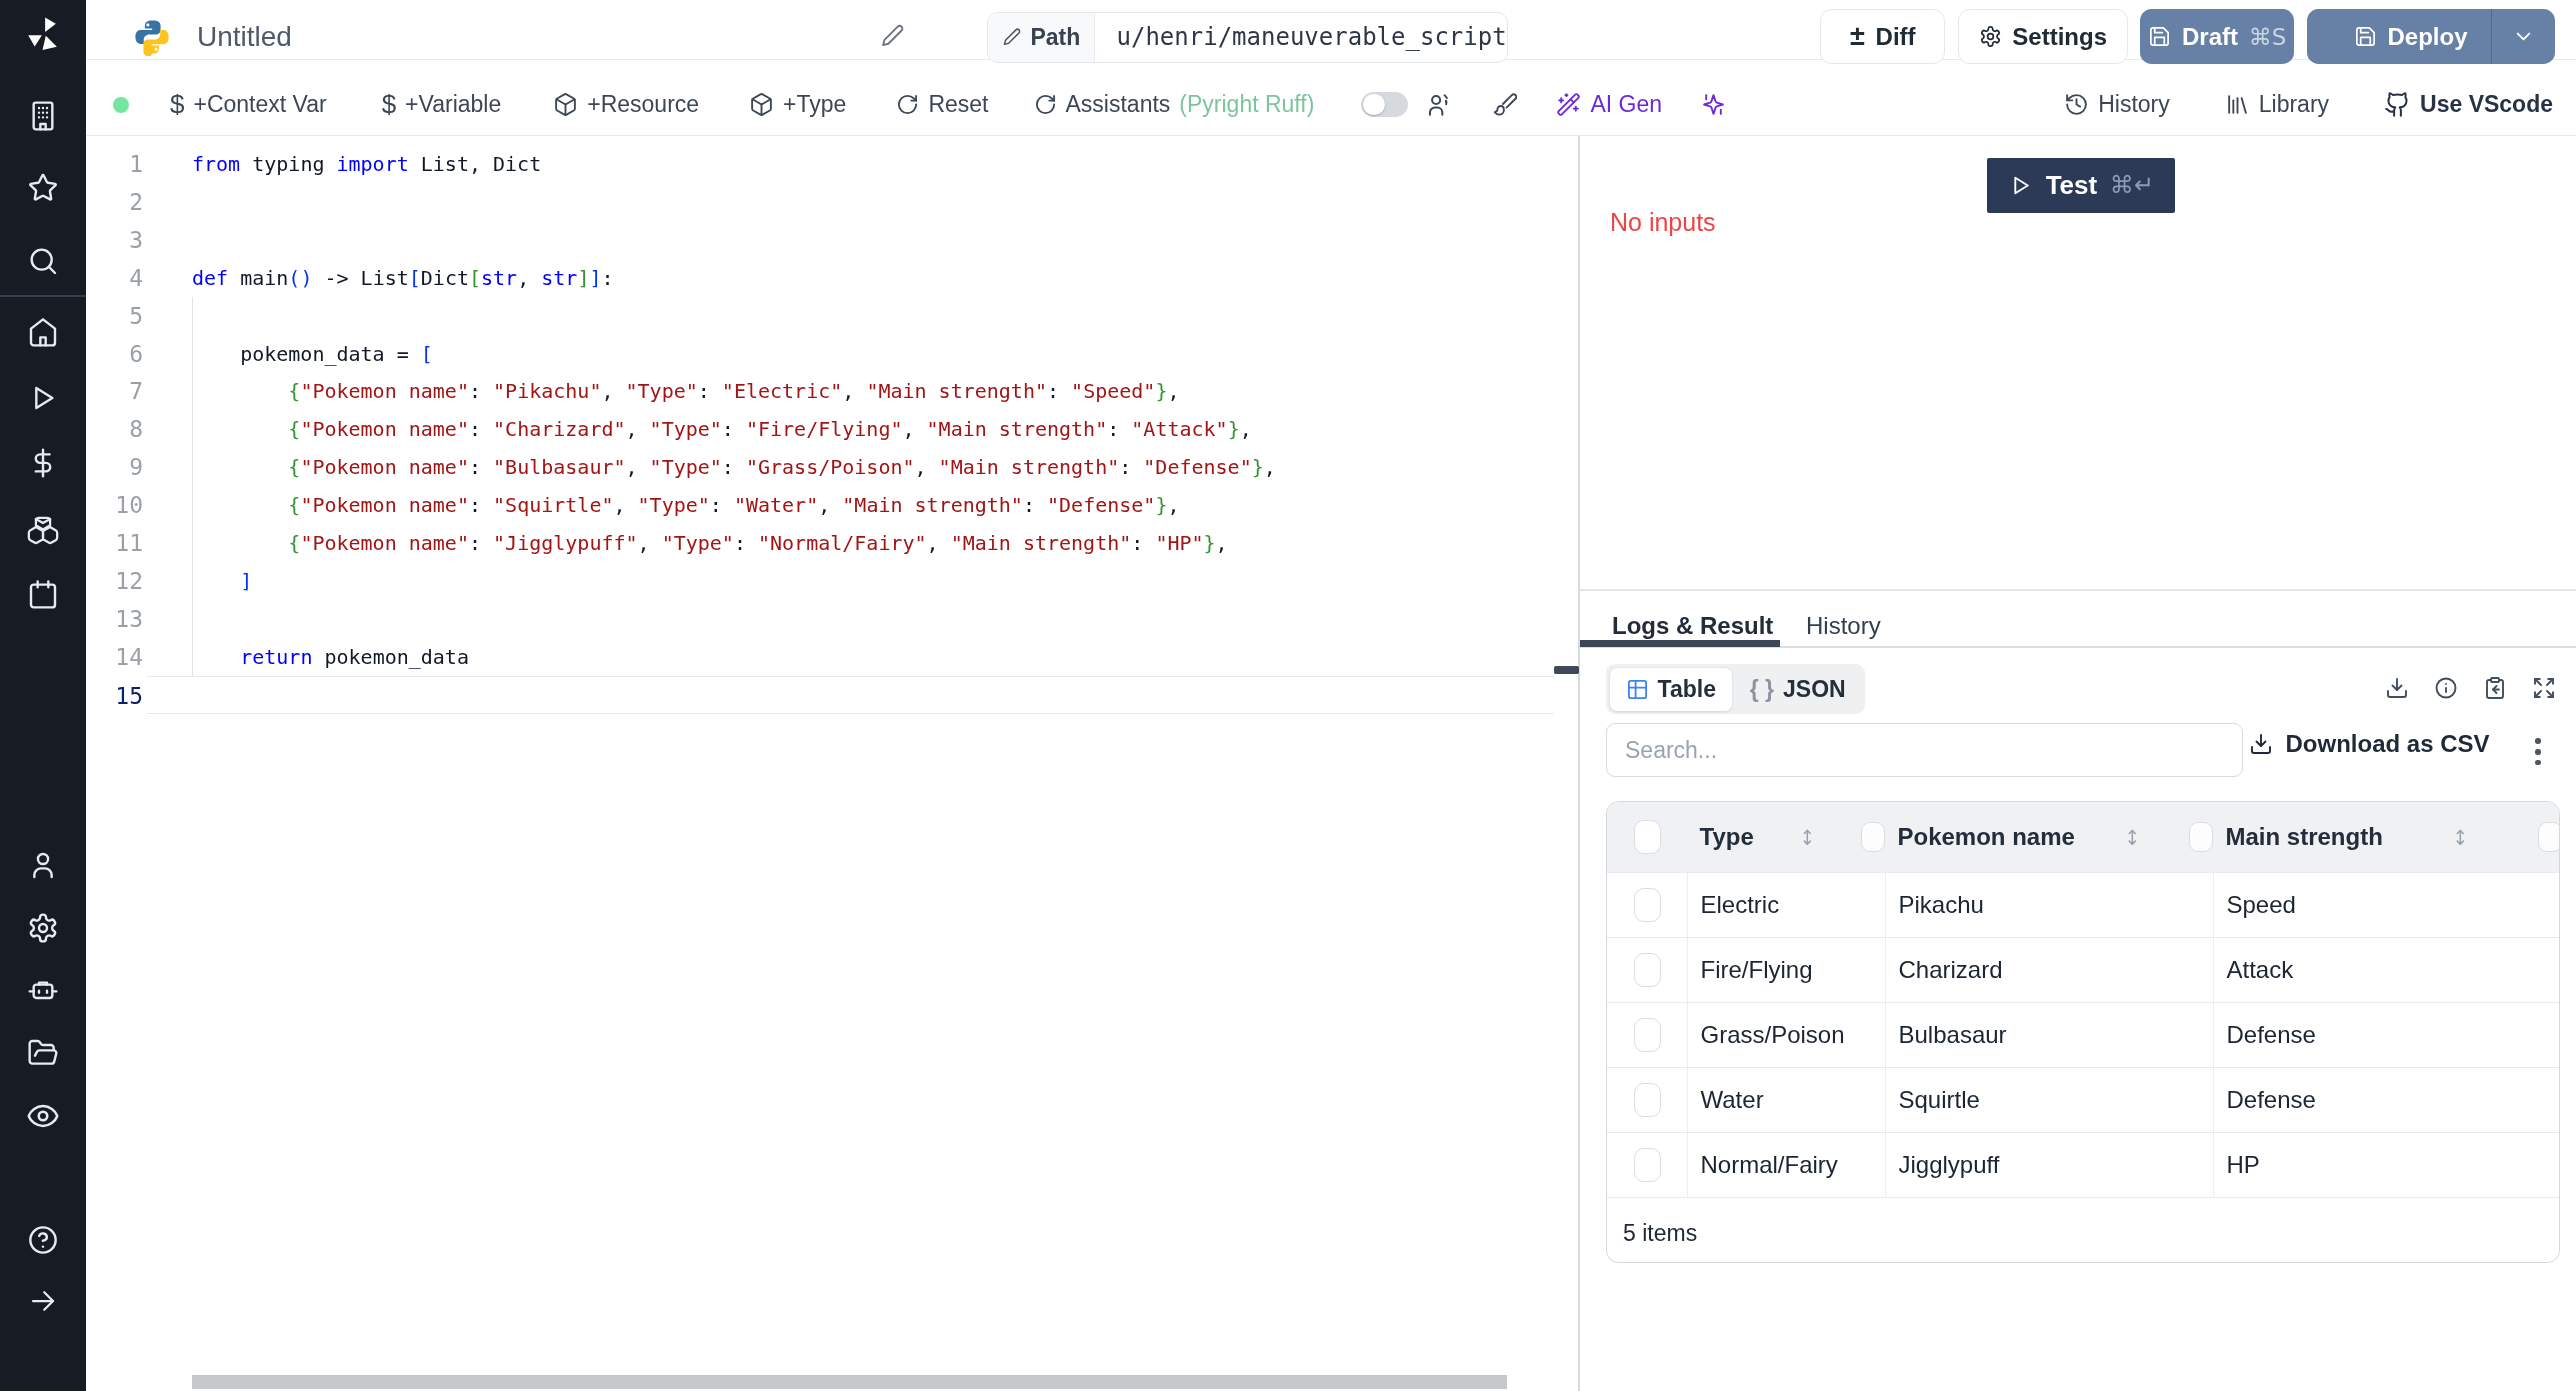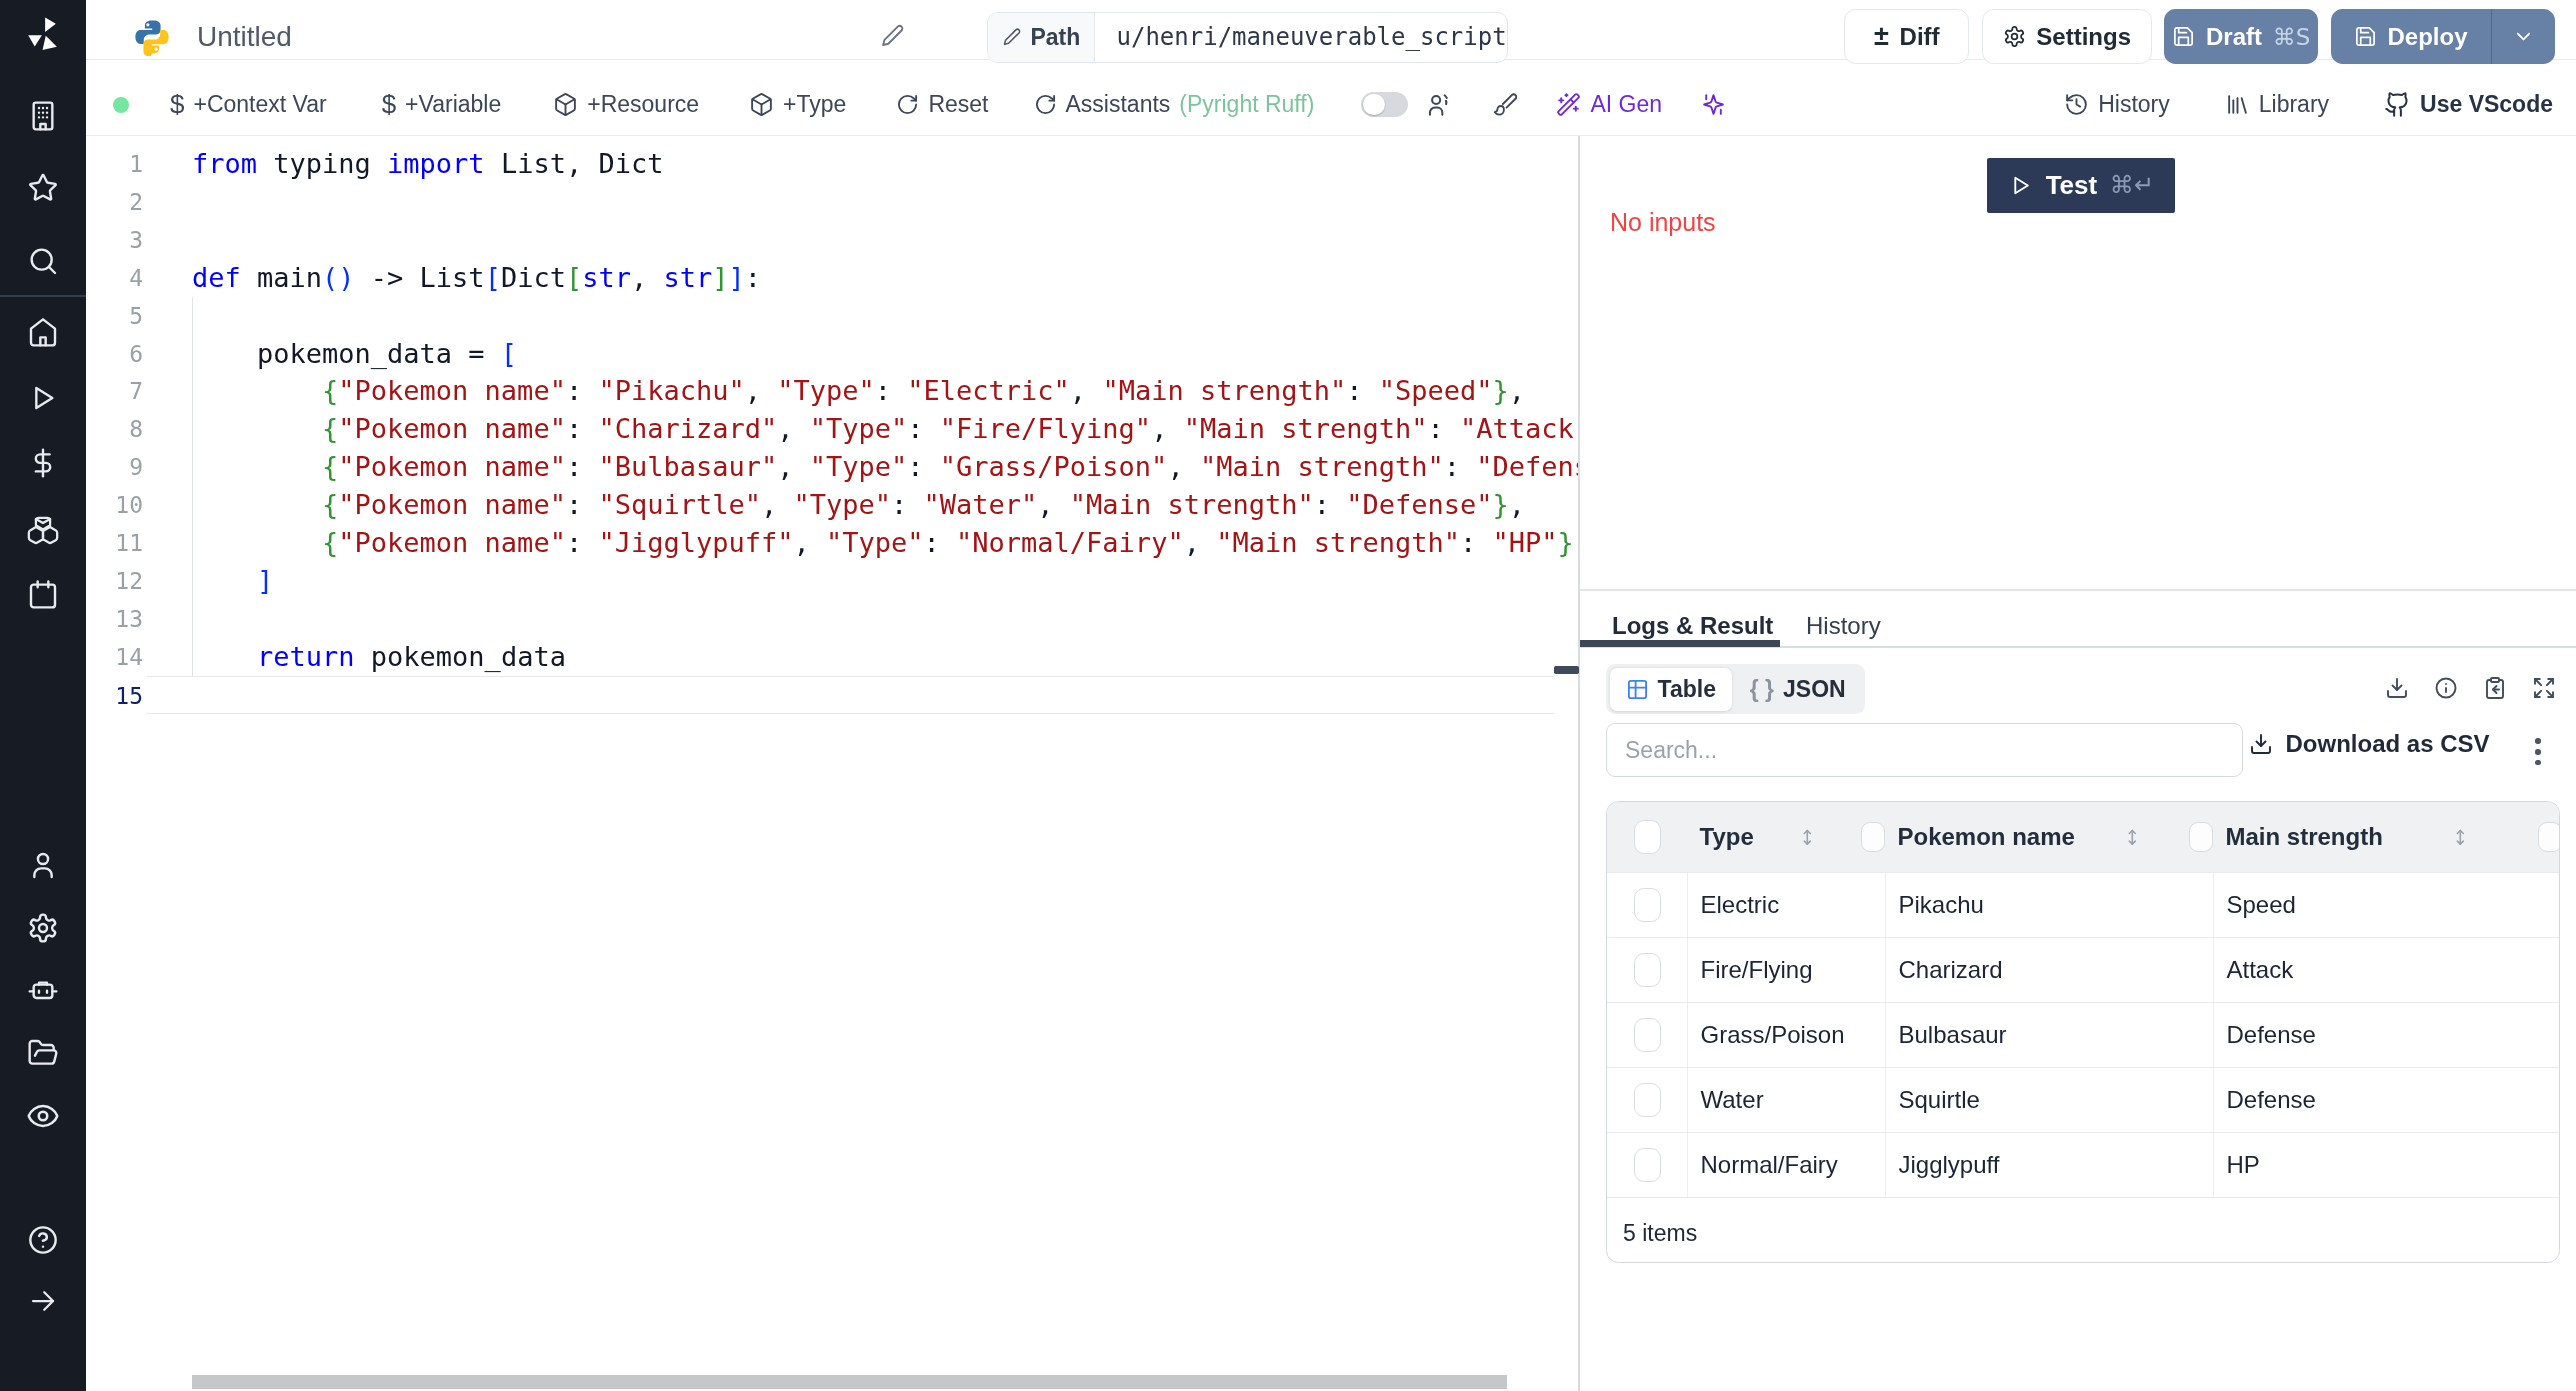--- a/index.html
+++ b/index.html
@@ -29,21 +29,21 @@
     justify-content:center; gap:9px; font-size:23px; font-weight:600; color:#374151; }
   .pathpill .pval { flex:1; display:flex; align-items:center; padding-left:21.5px;
     font-family:"DejaVu Sans Mono", monospace; font-size:24px; color:#2d3748; }
   .tb-btns { position:absolute; right:21.5px; top:9px; display:flex; gap:12.5px; }
   .btn { height:55px; border-radius:11.6px; display:flex; align-items:center; justify-content:center; gap:10.7px;
     font-size:24px; font-weight:600; cursor:pointer; border:none; }
   .btn.outline { background:#fff; border:1.8px solid #e4e7ec; color:#212b36; }
   .btn.fill { background:#6780a6; color:#fff; }
   .btn .shortcut { color:#c9d4e4; font-weight:500; font-size:23px; }
   .deploy-split { display:flex; align-items:stretch; background:#6780a6; border-radius:11.6px; overflow:hidden; }
-  .deploy-main { display:flex; align-items:center; gap:10.7px; padding:0 23px; font-size:24px; font-weight:600; color:#fff; cursor:pointer; }
+  .deploy-main { display:flex; align-items:center; gap:10.7px; padding:0 23px; font-size:24px; font-weight:600; color:#fff; cursor:pointer;margin-left:24px; }
   .deploy-caret { width:64px; display:flex; align-items:center; justify-content:center; border-left:1.8px solid #54688e;
     color:#fff; cursor:pointer; }
 
   
   .toolbar { position:absolute; left:86px; top:74px; width:2490px; height:62px; background:#fff;
     border-bottom:1.8px solid #e8eaee; display:flex; align-items:center; padding:0 23px 0 27px; }
   .dot { width:16px; height:16px; border-radius:50%; background:#74e69e; }
   .titem { display:flex; align-items:center; gap:9px; font-size:23px; font-weight:500; color:#3c4657;
     background:none; border:none; cursor:pointer; white-space:nowrap; }
   .dollar { font-size:26px; font-weight:500; color:#3c4657; }
@@ -53,21 +53,21 @@
   .toggle .knob { position:absolute; left:1.8px; top:1.8px; width:21.5px; height:21.5px; border-radius:50%; background:#fff;
     box-shadow:0 0.9px 1.8px rgba(0,0,0,.25); }
   .tright { margin-left:auto; display:flex; align-items:center; gap:55px; }
 
   
   .editor { position:absolute; left:86px; top:136px; width:1493px; height:1256px; background:#fff; overflow:hidden; }
   .cl { position:absolute; left:0; right:0; height:38px; }
   .cl .num { position:absolute; left:0; top:0; width:57px; height:38px; line-height:38px; text-align:right;
     font-family:"DejaVu Sans Mono", monospace; font-size:23px; color:#9aa0a8; }
   .cl .ct { position:absolute; left:106px; top:0; height:38px; line-height:38px; white-space:pre;
-    font-family:"DejaVu Sans Mono", monospace; font-size:27px; color:#111827; }
+    font-family:"DejaVu Sans Mono", monospace; font-size:20px; color:#111827; }
   .cl.active { border-top:1.8px solid #e7e9eb; border-bottom:1.8px solid #e7e9eb; left:61px; right:25px; }
   .cl.active .num { left:-61px; color:#0b216f; }
   .tk-k { color:#0000ff; } .tk-s { color:#a31515; } .tk-t { color:#111827; }
   .tk-b1 { color:#0431fa; } .tk-b2 { color:#319331; }
   .indent-guide { position:absolute; left:106px; top:161px; height:379px; border-left:1.8px solid #e0e3e7; }
   .hscroll { position:absolute; left:192px; top:1375px; width:1315px; height:14.3px; background:#c5c7c9; }
   .vsplit { position:absolute; left:1578px; top:136px; width:1.8px; height:1256px; background:#d8dbe0; }
   .splitter-handle { position:absolute; left:1554px; top:666px; width:25px; height:8px; background:#3e4a5c; border-radius:1.8px; cursor:col-resize; }
 
   

